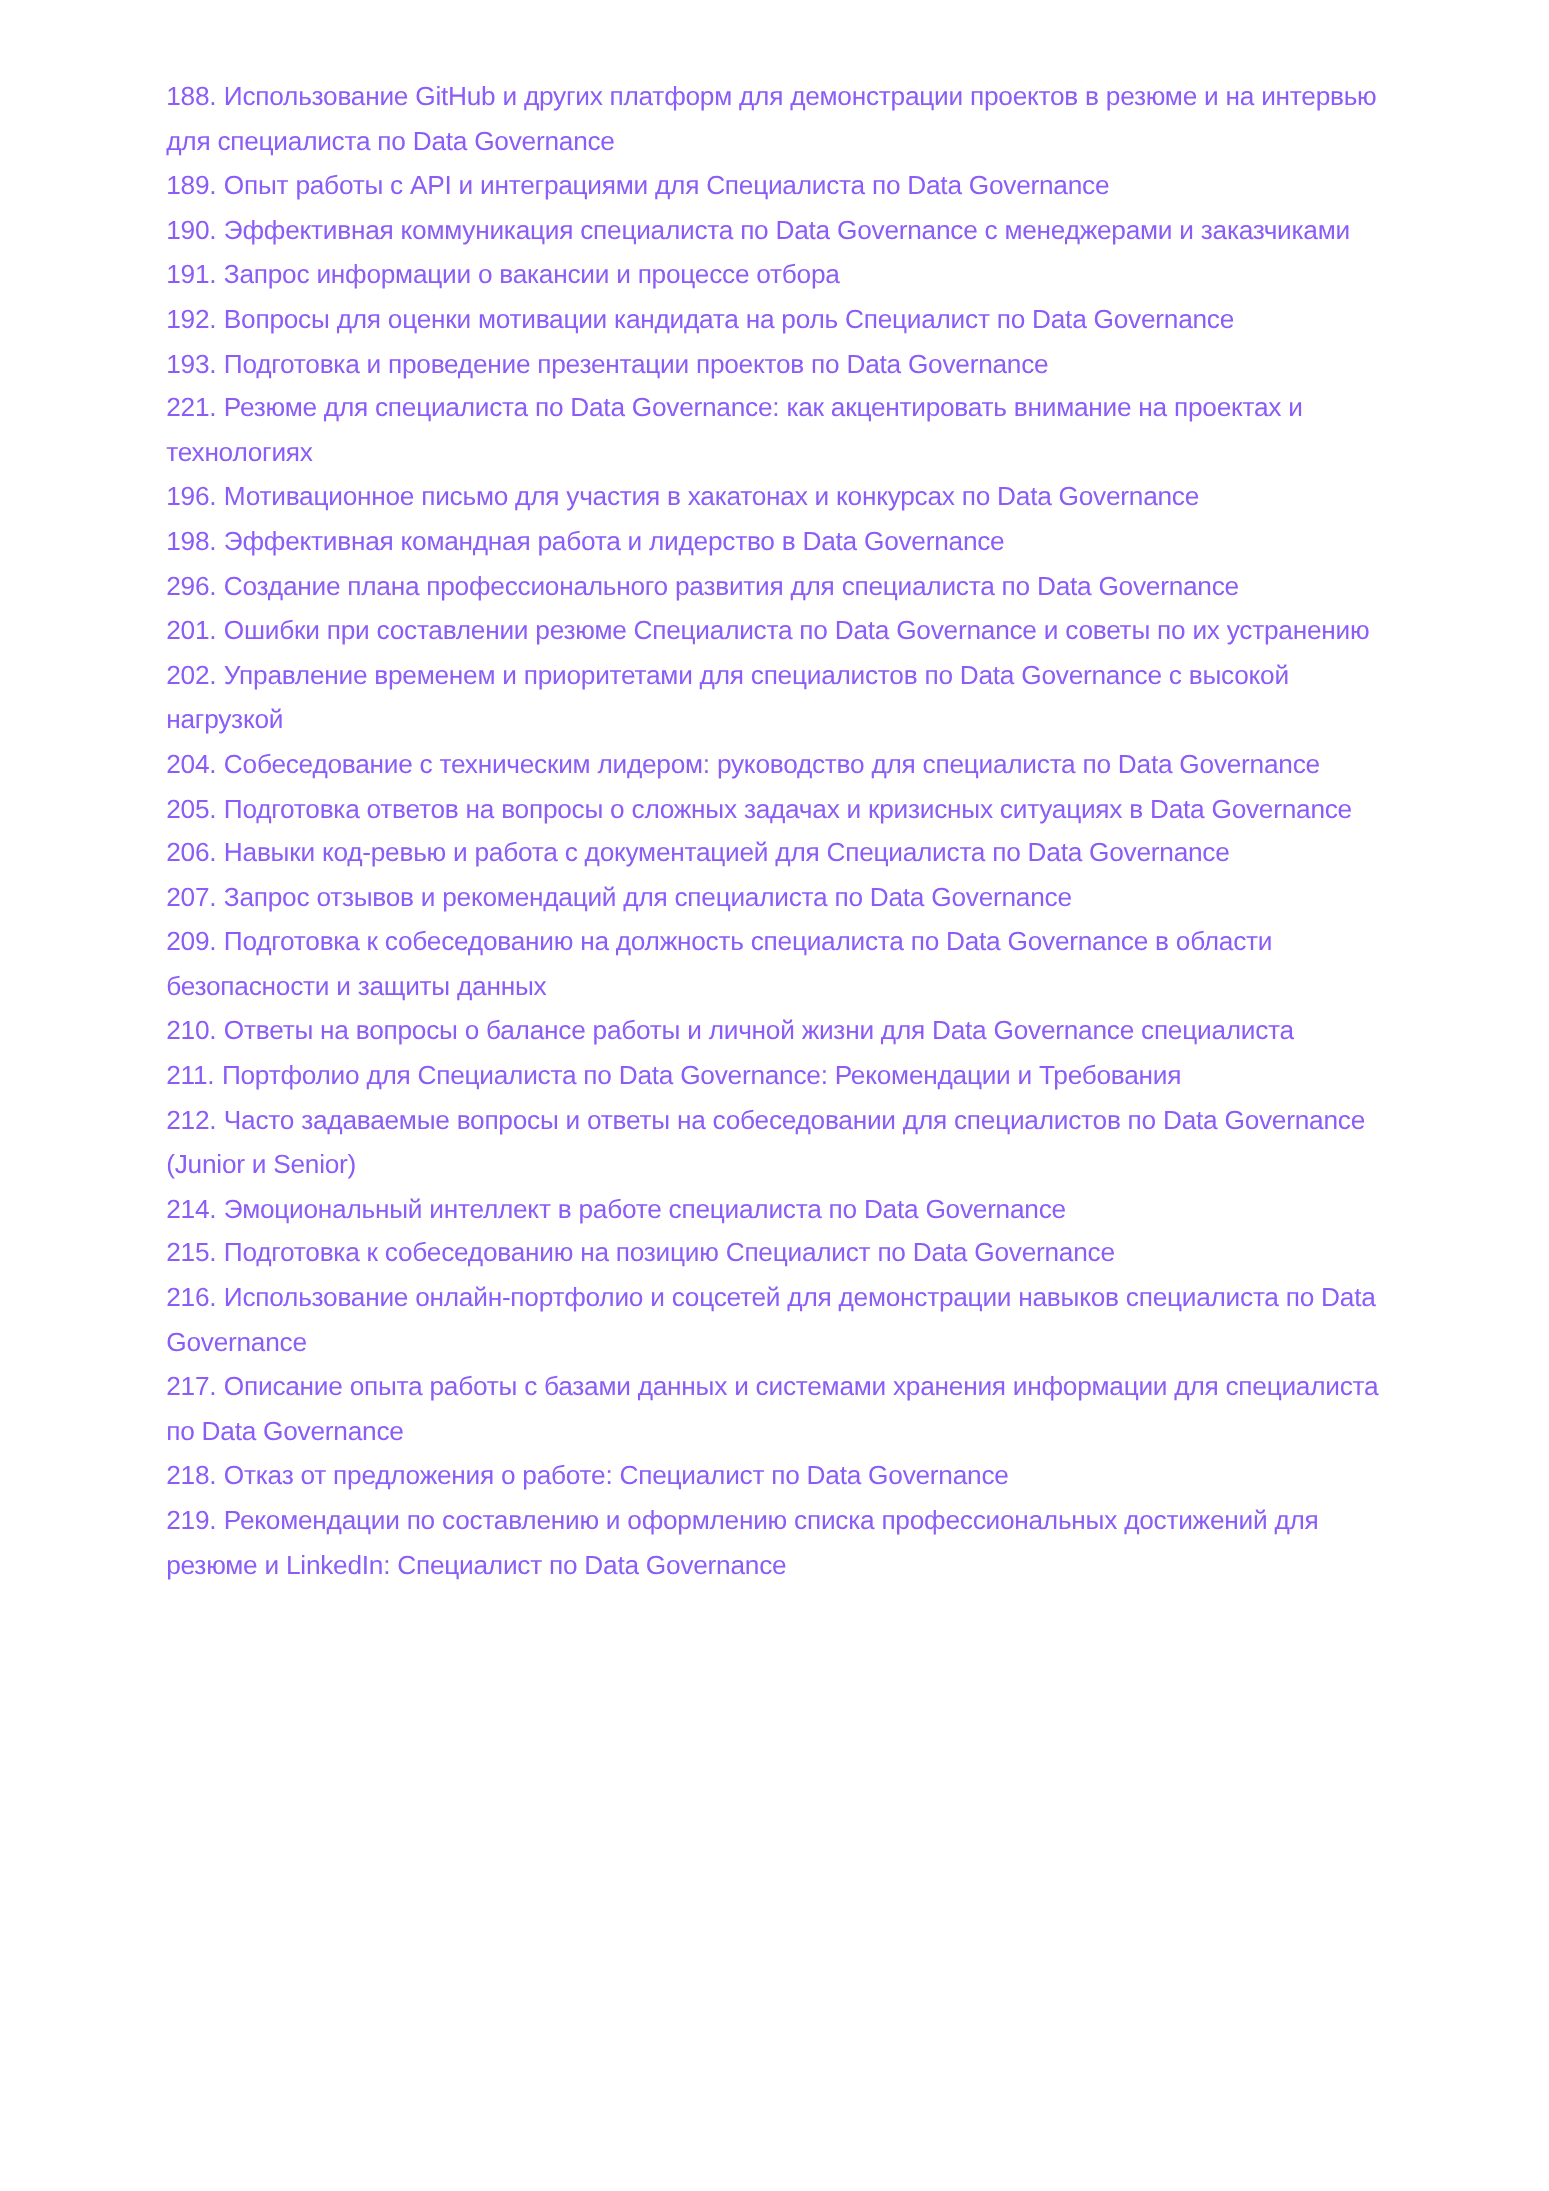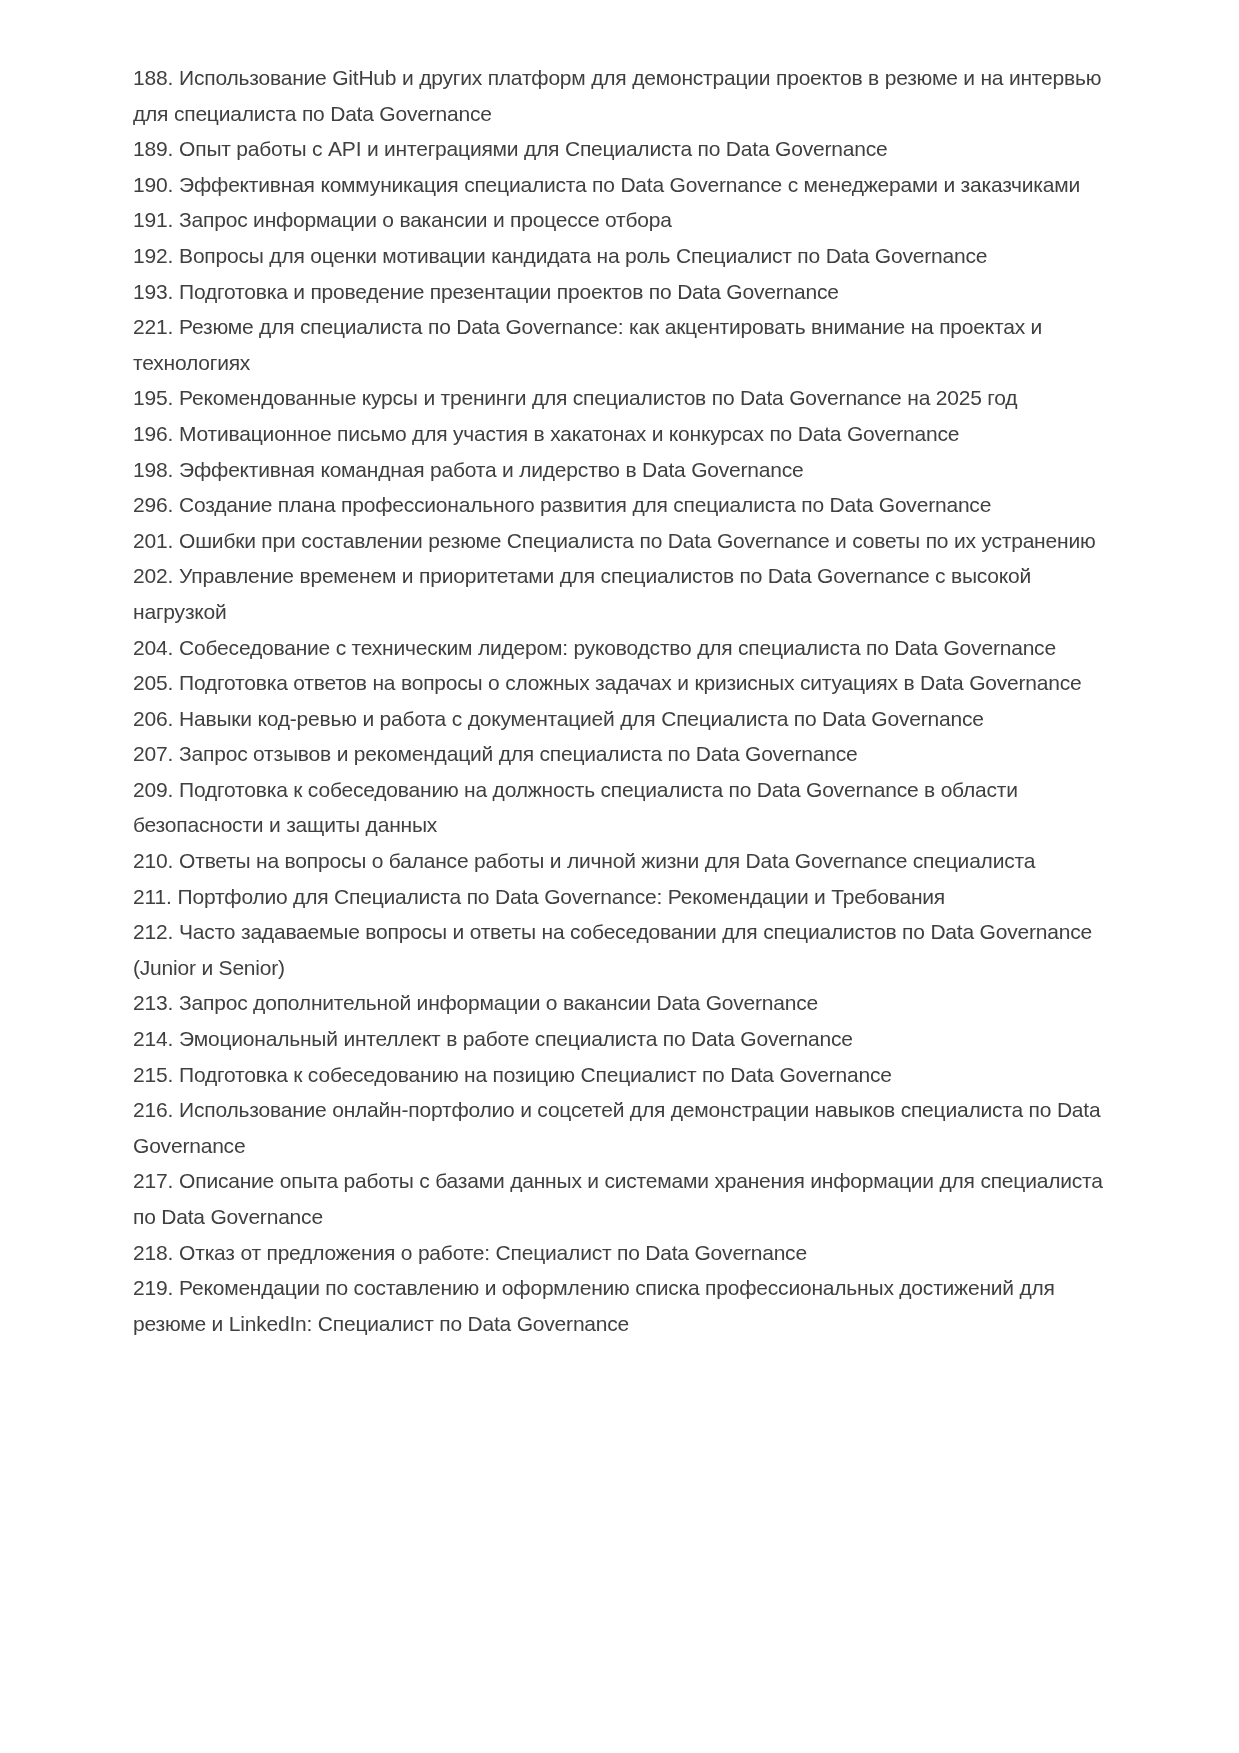--- a/index.html
+++ b/index.html
@@ -14,21 +14,21 @@
       position: relative;
     }
     .page {
       position: absolute;
       left: 133px;
       top: 60px;
       width: 985px;
       font-family: "Liberation Sans", "DejaVu Sans", sans-serif;
       font-size: 21px;
       line-height: 35.6px;
-      color: #404040;
+      color: #8b5cf6;
       letter-spacing: -0.2px;
     }
     .item {
       margin: 0;
       padding: 0;
       word-wrap: break-word;
     }
     .num {
       margin-right: 6px;
     }
@@ -38,35 +38,33 @@
 
 <div class="page">
   <div class="list">
     <p class="item"><span class="num">188.</span><span>Использование GitHub и других платформ для демонстрации проектов в резюме и на интервью для специалиста по Data Governance</span></p>
     <p class="item"><span class="num">189.</span><span>Опыт работы с API и интеграциями для Специалиста по Data Governance</span></p>
     <p class="item"><span class="num">190.</span><span>Эффективная коммуникация специалиста по Data Governance с менеджерами и заказчиками</span></p>
     <p class="item"><span class="num">191.</span><span>Запрос информации о вакансии и процессе отбора</span></p>
     <p class="item"><span class="num">192.</span><span>Вопросы для оценки мотивации кандидата на роль Специалист по Data Governance</span></p>
     <p class="item"><span class="num">193.</span><span>Подготовка и проведение презентации проектов по Data Governance</span></p>
     <p class="item"><span class="num">221.</span><span>Резюме для специалиста по Data Governance: как акцентировать внимание на проектах и технологиях</span></p>
-    <p class="item"><span class="num">195.</span><span>Рекомендованные курсы и тренинги для специалистов по Data Governance на 2025 год</span></p>
     <p class="item"><span class="num">196.</span><span>Мотивационное письмо для участия в хакатонах и конкурсах по Data Governance</span></p>
     <p class="item"><span class="num">198.</span><span>Эффективная командная работа и лидерство в Data Governance</span></p>
     <p class="item"><span class="num">296.</span><span>Создание плана профессионального развития для специалиста по Data Governance</span></p>
     <p class="item"><span class="num">201.</span><span>Ошибки при составлении резюме Специалиста по Data Governance и советы по их устранению</span></p>
     <p class="item"><span class="num">202.</span><span>Управление временем и приоритетами для специалистов по Data Governance с высокой нагрузкой</span></p>
     <p class="item"><span class="num">204.</span><span>Собеседование с техническим лидером: руководство для специалиста по Data Governance</span></p>
     <p class="item"><span class="num">205.</span><span>Подготовка ответов на вопросы о сложных задачах и кризисных ситуациях в Data Governance</span></p>
     <p class="item"><span class="num">206.</span><span>Навыки код-ревью и работа с документацией для Специалиста по Data Governance</span></p>
     <p class="item"><span class="num">207.</span><span>Запрос отзывов и рекомендаций для специалиста по Data Governance</span></p>
     <p class="item"><span class="num">209.</span><span>Подготовка к собеседованию на должность специалиста по Data Governance в области безопасности и защиты данных</span></p>
     <p class="item"><span class="num">210.</span><span>Ответы на вопросы о балансе работы и личной жизни для Data Governance специалиста</span></p>
     <p class="item"><span class="num">211.</span><span>Портфолио для Специалиста по Data Governance: Рекомендации и Требования</span></p>
     <p class="item"><span class="num">212.</span><span>Часто задаваемые вопросы и ответы на собеседовании для специалистов по Data Governance (Junior и Senior)</span></p>
-    <p class="item"><span class="num">213.</span><span>Запрос дополнительной информации о вакансии Data Governance</span></p>
     <p class="item"><span class="num">214.</span><span>Эмоциональный интеллект в работе специалиста по Data Governance</span></p>
     <p class="item"><span class="num">215.</span><span>Подготовка к собеседованию на позицию Специалист по Data Governance</span></p>
     <p class="item"><span class="num">216.</span><span>Использование онлайн-портфолио и соцсетей для демонстрации навыков специалиста по Data Governance</span></p>
     <p class="item"><span class="num">217.</span><span>Описание опыта работы с базами данных и системами хранения информации для специалиста по Data Governance</span></p>
     <p class="item"><span class="num">218.</span><span>Отказ от предложения о работе: Специалист по Data Governance</span></p>
     <p class="item"><span class="num">219.</span><span>Рекомендации по составлению и оформлению списка профессиональных достижений для резюме и LinkedIn: Специалист по Data Governance</span></p>
   </div>
 </div>
 
 </body></html>

